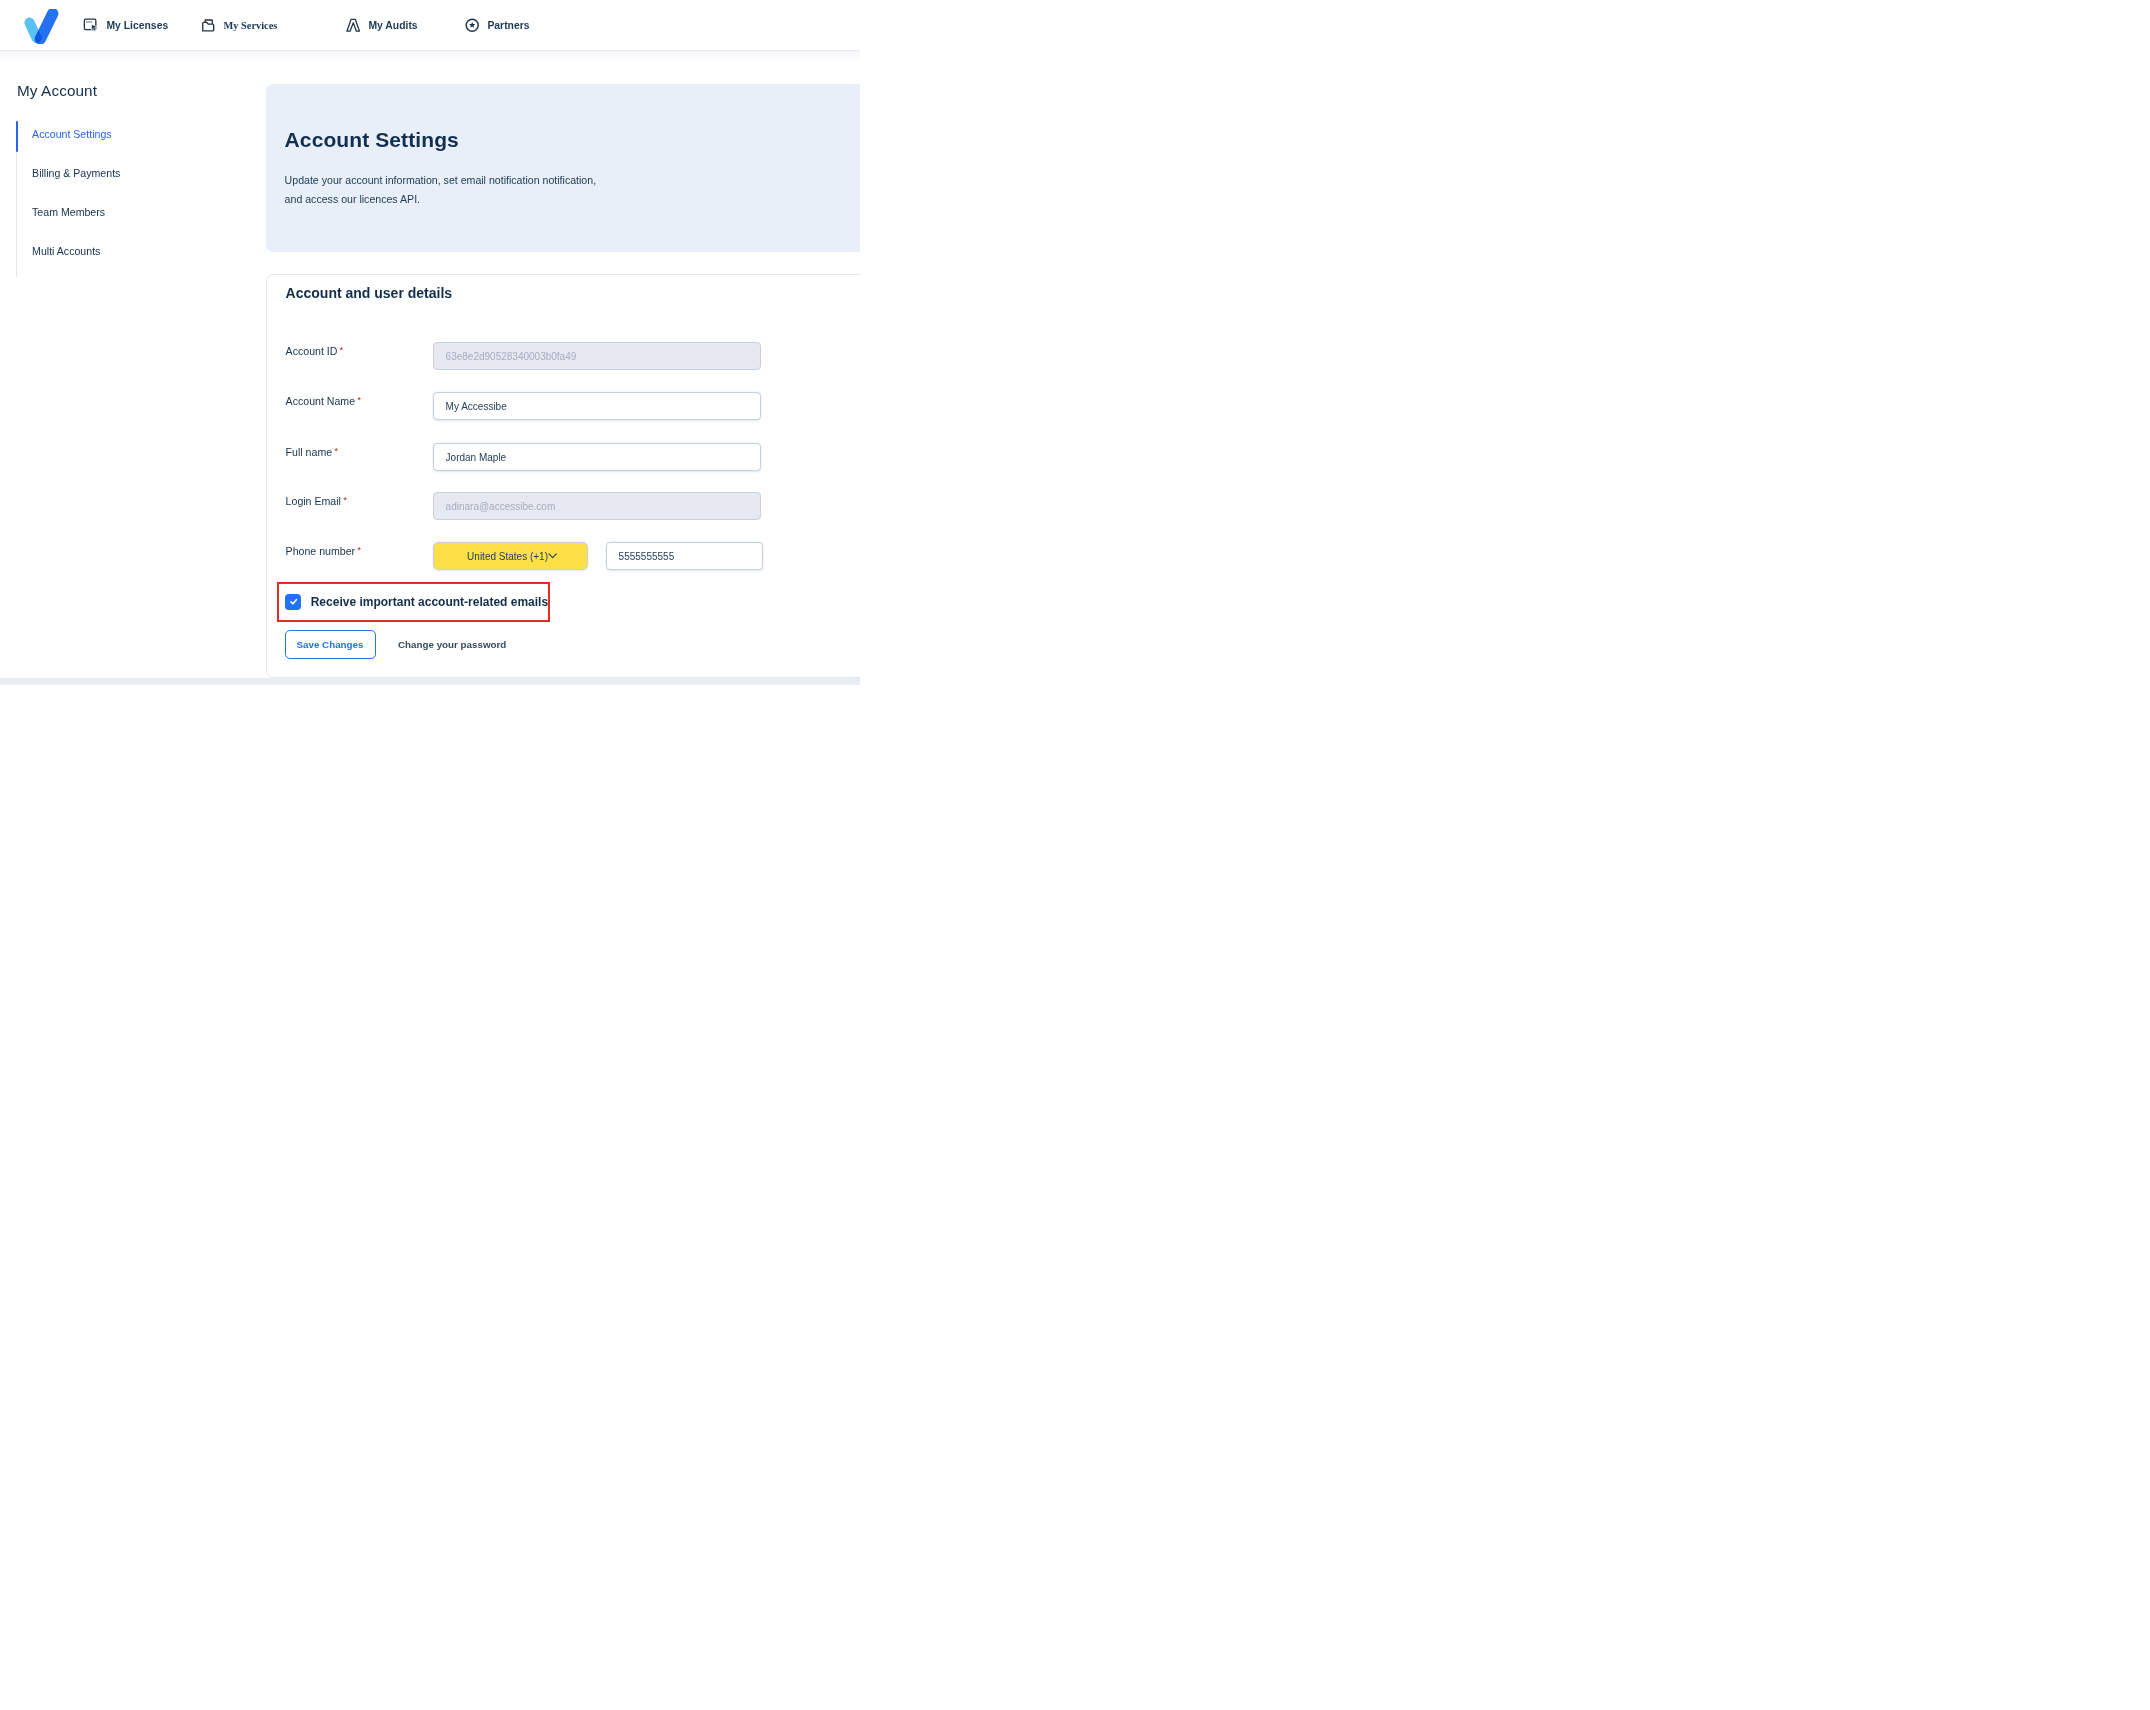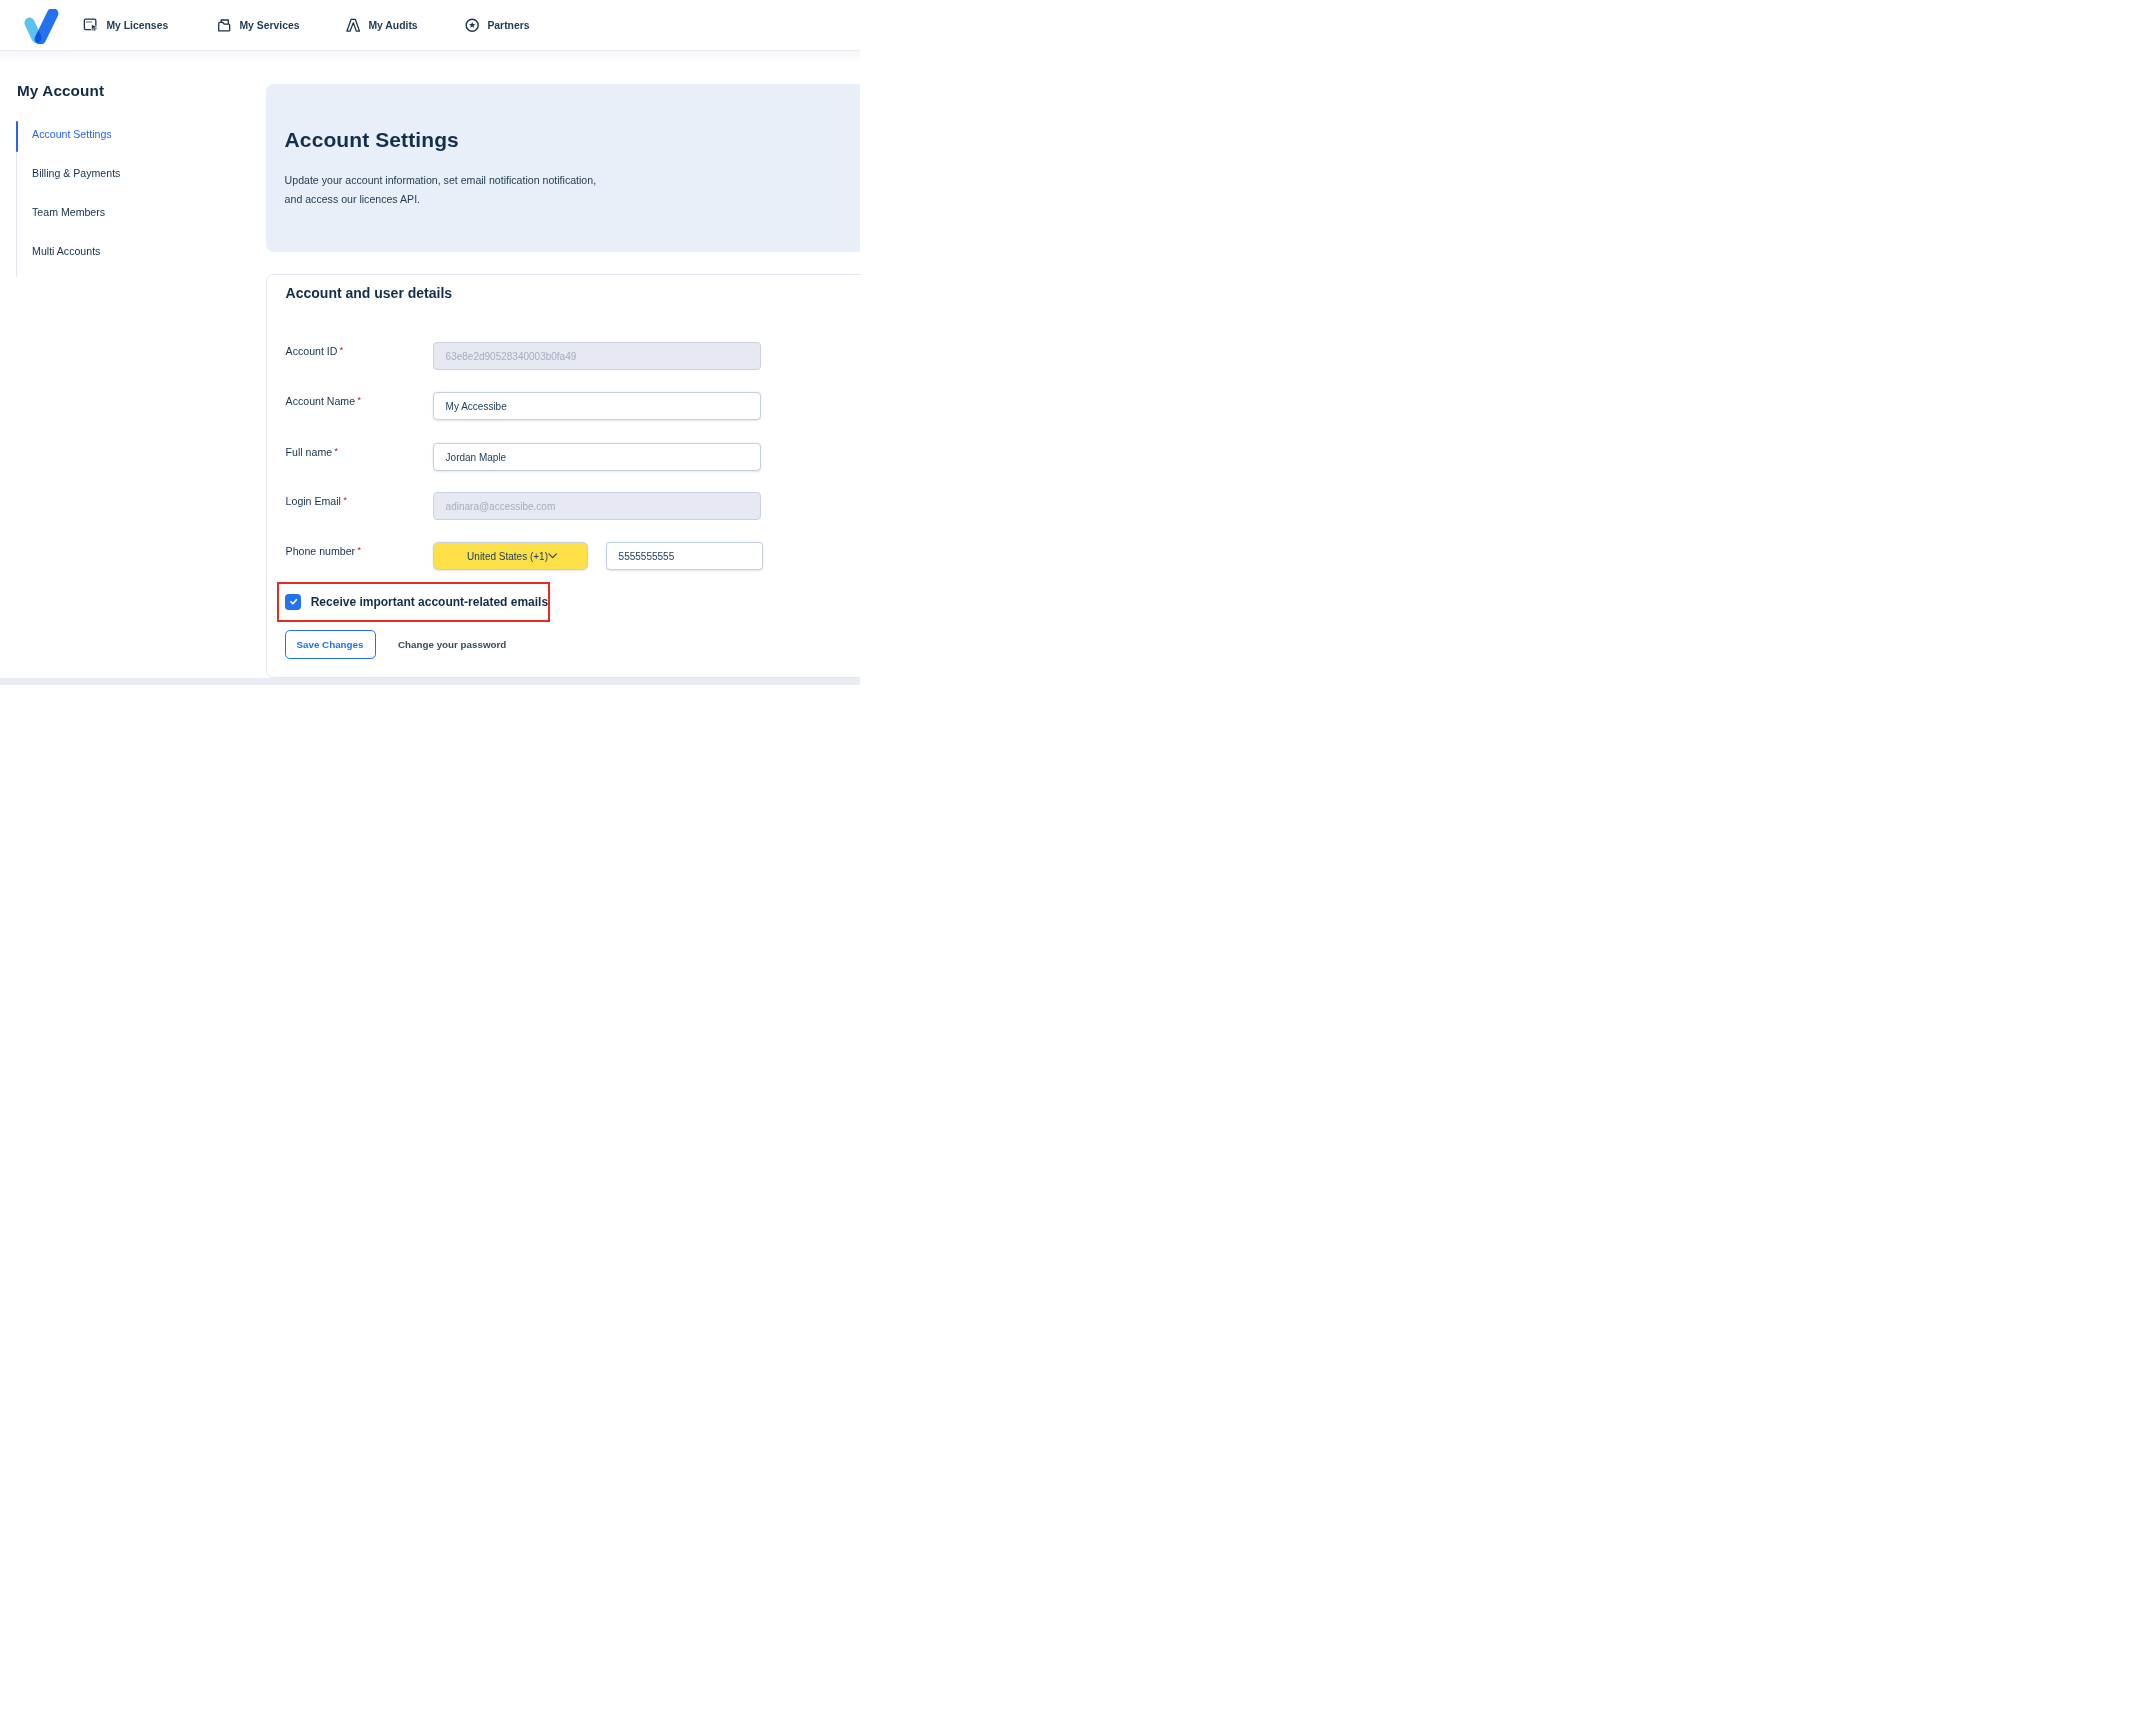--- a/index.html
+++ b/index.html
@@ -10,24 +10,24 @@
     position:relative;overflow:hidden;
     -webkit-font-smoothing:antialiased;
   }
   
   .topnav{position:absolute;left:0;top:0;width:860px;height:50px;background:#fff;border-bottom:0.5px solid #e8eaef;z-index:5;}
   .nav-fade{position:absolute;left:0;top:50px;width:860px;height:14px;background:linear-gradient(180deg,#f4f5f8 0%,#ffffff 90%);z-index:1;}
   .brand{position:absolute;left:22px;top:8.7px;width:41px;height:35px;cursor:pointer;}
   .nav-item{position:absolute;top:0;height:50px;display:flex;align-items:center;gap:7px;
     font-size:10.4px;font-weight:700;color:#1c3a55;cursor:pointer;white-space:nowrap;}
   .nav-item svg{display:block;}
-  .ni-1{left:83px;} .ni-2{left:216px;} .ni-3{left:345px;} .ni-4{left:464px;text-align:center;}
-
-  
-  .side-title{position:absolute;left:17px;top:82px;font-size:15.3px;font-weight:700;color:#122d4a;letter-spacing:0.1px;}
+  .ni-1{left:83px;} .ni-2{left:200px;font-family:Liberation Serif, serif;} .ni-3{left:345px;} .ni-4{left:464px;text-align:center;}
+
+  
+  .side-title{position:absolute;left:17px;top:82px;font-size:15.3px;font-weight:400;color:#122d4a;letter-spacing:0.1px;}
   .side-menu{position:absolute;left:16.4px;top:121px;width:235px;border-left:1.1px solid #e2e6ef;}
   .side-item{position:relative;height:39px;padding-left:14.7px;display:flex;align-items:flex-start;
     padding-top:7px;box-sizing:border-box;font-size:10.6px;font-weight:500;color:#15314e;cursor:pointer;}
   .side-item.active{color:#2a63f1;}
   .side-item.active .active-bar{position:absolute;left:-1.1px;top:0;width:1.6px;height:31px;background:#2a63f1;border-radius:1.1px;}
 
   
   .hero{position:absolute;left:266px;top:84px;width:602px;height:168px;background:#e9eff9;border-radius:7.6px;}
   .hero-title{position:absolute;left:18.6px;top:44px;font-size:21px;font-weight:700;color:#122f4f;letter-spacing:0.1px;}
   .hero-sub{position:absolute;left:18.6px;top:87px;font-size:10.6px;line-height:18.6px;font-weight:400;color:#203d56;}

